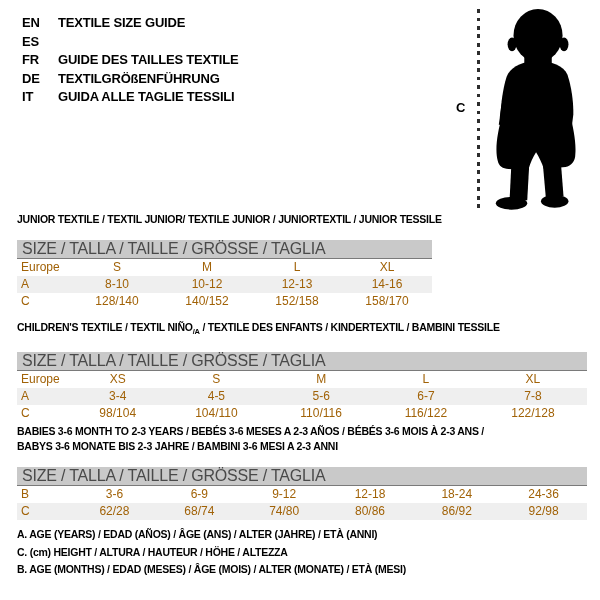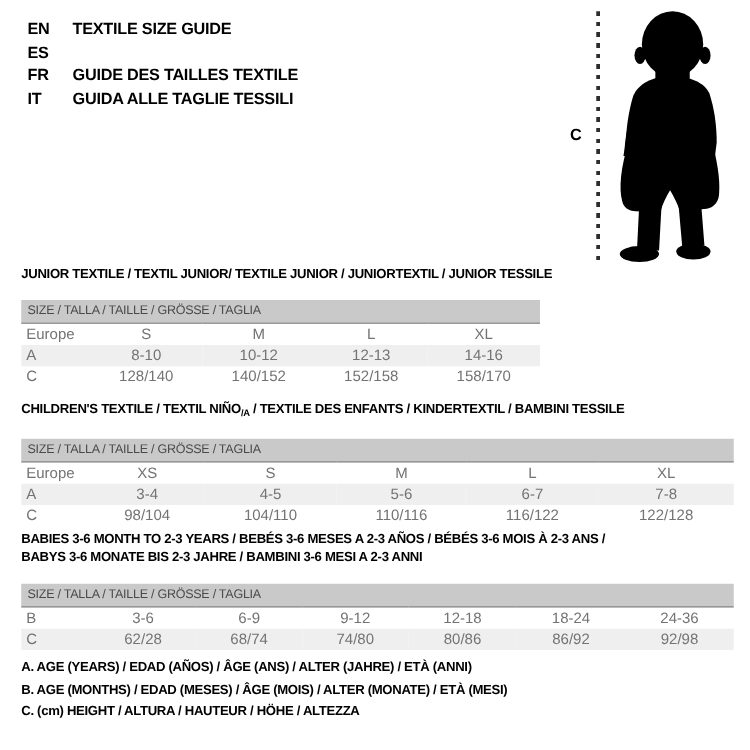--- a/index.html
+++ b/index.html
@@ -25,25 +25,25 @@
 
   
   .tables-wrap { position:absolute; left:17px; top:0; width:570px; }
   .section { position:absolute; left:0; }
   .section:nth-of-type(1) { top:212px; width:415px; }
   .section:nth-of-type(2) { top:320px; width:570px; }
   .section:nth-of-type(3) { top:424px; width:570px; }
   .section-title { font-size:10.5px; font-weight:bold; letter-spacing:-0.25px; line-height:15px; margin-bottom:13px; white-space:nowrap; }
   .section-title .sub { font-size:7.5px; vertical-align:sub; }
   .size-bar {
-    height:18px; background:#c9c9c9; color:#4a4a4a; font-size:10px;
+    height:18px; background:#c9c9c9; color:#4a4a4a; font-size:16px;
     line-height:18px; padding-left:5px; letter-spacing:-0.2px;
   }
   table.size-table { width:100%; border-collapse:collapse; border-top:1px solid #7a7a7a; }
-  table.size-table td { height:17px; font-size:12px; color:#737373; text-align:center; padding:0; }
+  table.size-table td { height:17px; font-size:12px; color:#a16207; text-align:center; padding:0; }
   table.size-table td.row-label { width:55px; text-align:left; padding-left:4px; }
   table.size-table tr.alt { background:#efefef; }
 
   
   .notes { position:absolute; left:17px; top:526px; }
   .note-line { font-size:10.5px; font-weight:bold; letter-spacing:-0.25px; line-height:17.5px; white-space:nowrap; }
 </style>
 </head>
 <body>
 
@@ -57,20 +57,24 @@
 
     <div class="lang-row">
       <span class="lang-code">ES</span>
     </div>
 
     <div class="lang-row">
       <span class="lang-code">FR</span>
       <span class="lang-label">GUIDE DES TAILLES TEXTILE</span>
     </div>
 
+    <div class="lang-row">
+      <span class="lang-code">DE</span>
+      <span class="lang-label">TEXTILGRÖßENFÜHRUNG</span>
+    </div>
 
     <div class="lang-row">
       <span class="lang-code">IT</span>
       <span class="lang-label">GUIDA ALLE TAGLIE TESSILI</span>
     </div>
   </div>
 
   <div class="figure">
     <div class="measure-line"></div>
     <div class="measure-label">C</div>
@@ -187,18 +191,18 @@
               <td>92/98</td>
             </tr>
           </tbody>
         </table>
     </section>
   </div>
 
   <div class="notes">
     <div class="note-line">A. AGE (YEARS) / EDAD (AÑOS) / ÂGE (ANS) / ALTER (JAHRE) / ETÀ (ANNI)</div>
 
+    <div class="note-line">C. (cm) HEIGHT / ALTURA / HAUTEUR / HÖHE / ALTEZZA</div>
+
     <div class="note-line">B. AGE (MONTHS) / EDAD (MESES) / ÂGE (MOIS) / ALTER (MONATE) / ETÀ (MESI)</div>
-
-    <div class="note-line">C. (cm) HEIGHT / ALTURA / HAUTEUR / HÖHE / ALTEZZA</div>
   </div>
 
 </div>
 
 </body></html>

